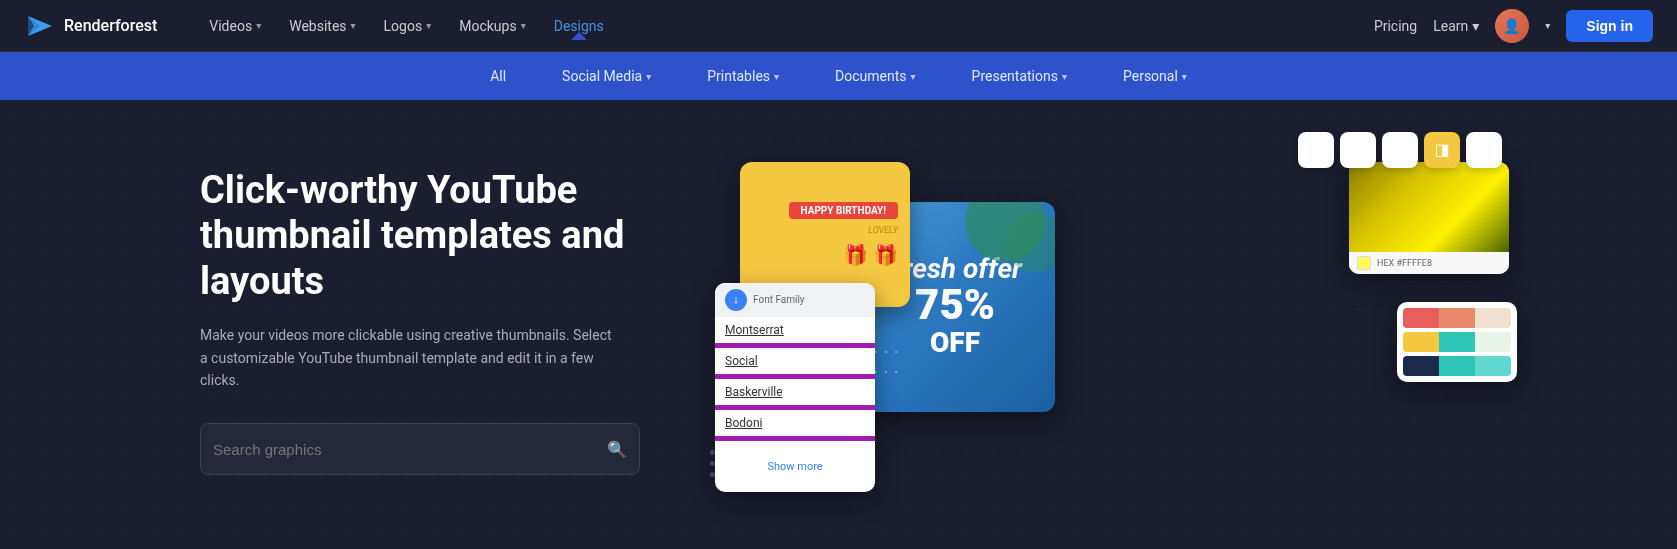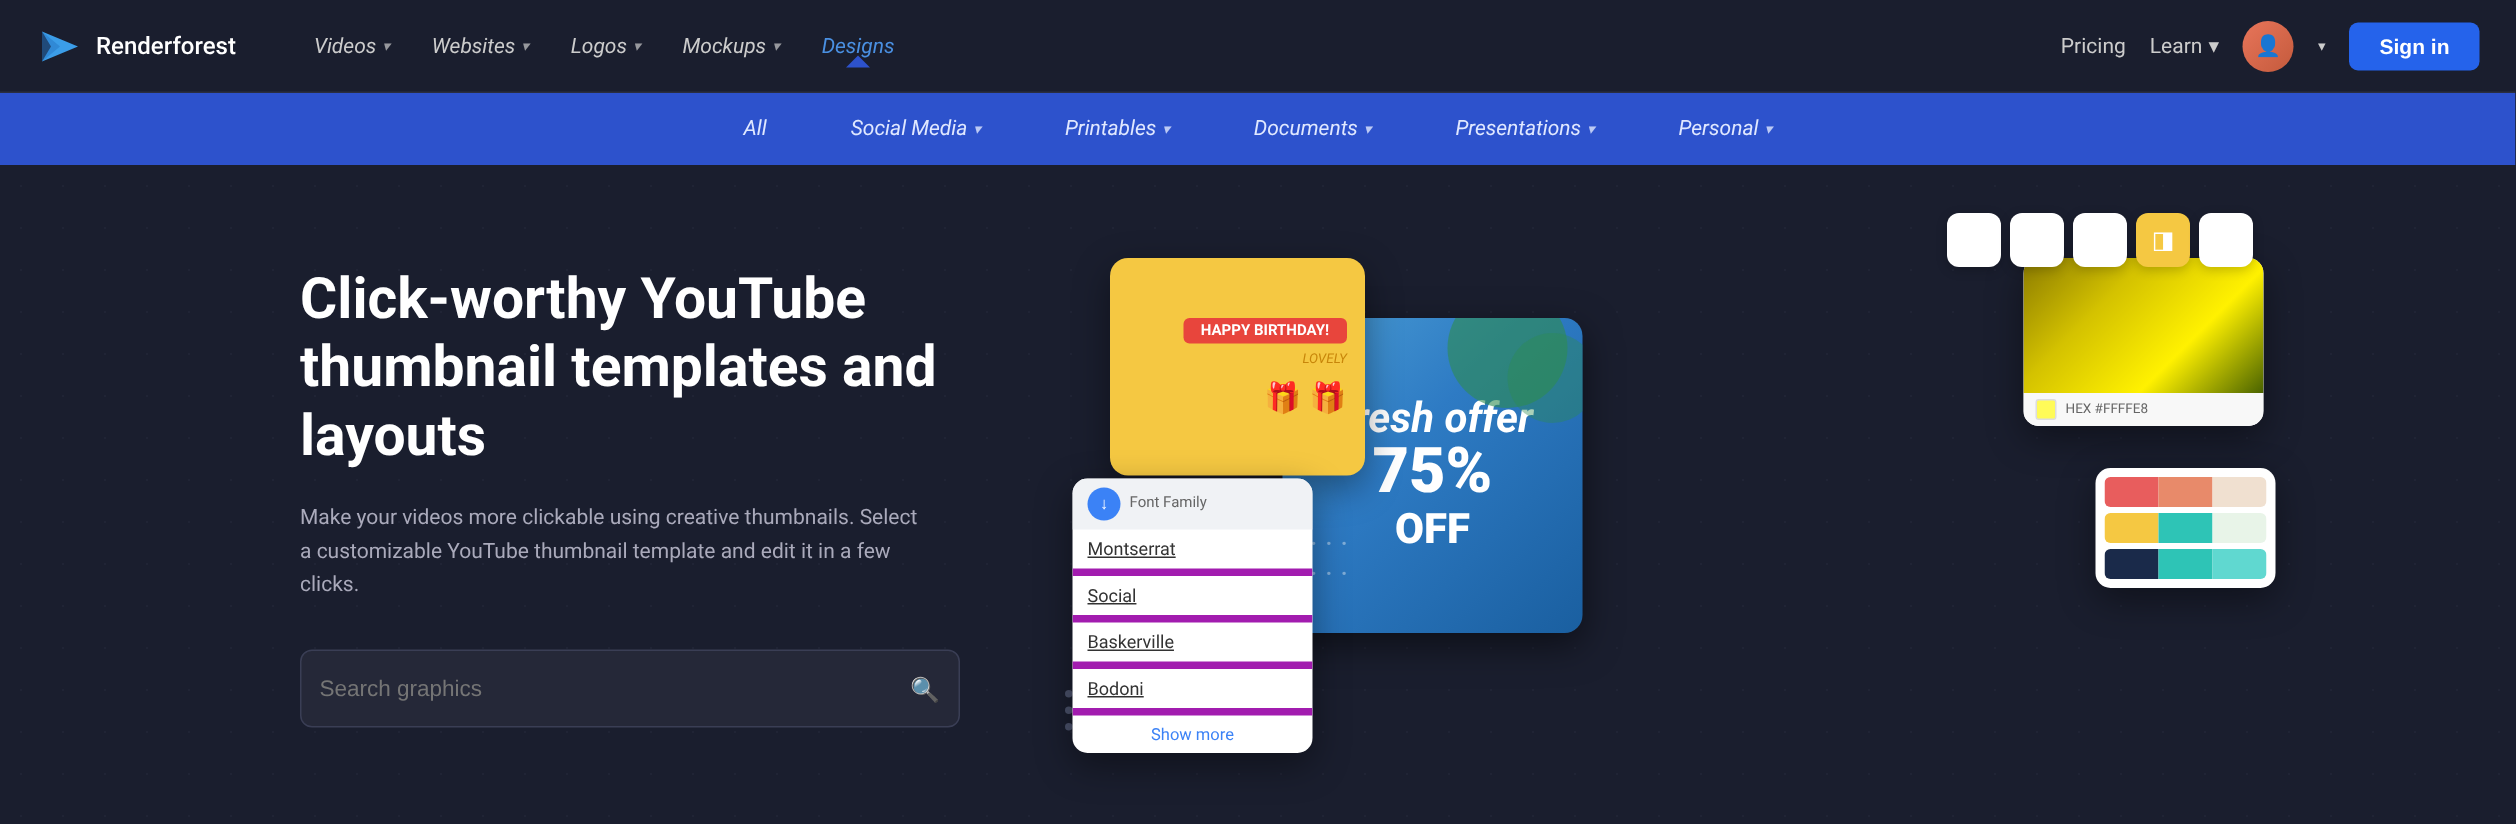--- a/index.html
+++ b/index.html
@@ -11,21 +11,21 @@
       min-height: 549px;
       overflow: hidden;
     }
 
     
     .top-nav {
       background: #1a1e2e;
       display: flex;
       align-items: center;
       padding: 0 24px;
-      height: 62px;
+      height: 52px;
       border-bottom: 1px solid #2a2e40;
     }
     .logo {
       display: flex;
       align-items: center;
       gap: 8px;
       margin-right: 40px;
       text-decoration: none;
     }
     .logo-icon {
@@ -46,21 +46,20 @@
     .nav-item {
       color: #ccc;
       font-size: 14px;
       padding: 6px 12px;
       cursor: pointer;
       display: flex;
       align-items: center;
       gap: 4px;
       border-radius: 4px;
       white-space: nowrap;
-      font-style: italic;
     }
     .nav-item.active { color: #4a90e2; }
     .nav-item .caret {
       font-size: 10px;
       opacity: 0.7;
     }
     .nav-right {
       display: flex;
       align-items: center;
       gap: 16px;
@@ -130,21 +129,20 @@
       color: #e0e8ff;
       font-size: 14px;
       padding: 0 28px;
       height: 48px;
       display: flex;
       align-items: center;
       gap: 4px;
       cursor: pointer;
       white-space: nowrap;
       border-radius: 4px;
-      font-style: italic;
     }
     .sec-caret { font-size: 10px; opacity: 0.8; }
 
     
     .hero {
       display: flex;
       align-items: center;
       padding: 40px 120px 40px 200px;
       min-height: 443px;
       position: relative;
@@ -352,21 +350,21 @@
       font-size: 11px;
     }
     .font-item {
       padding: 6px 10px;
       font-size: 12px;
       color: #333;
       border-bottom: 5px solid #a21caf;
       text-decoration: underline;
     }
     .font-show-more {
-      padding: 6px 10px;
+      padding: 19px 10px;
       font-size: 11px;
       color: #3b82f6;
       text-align: center;
       cursor: pointer;
     }
 
     
     .panel-color {
       position: absolute;
       right: 48px;

